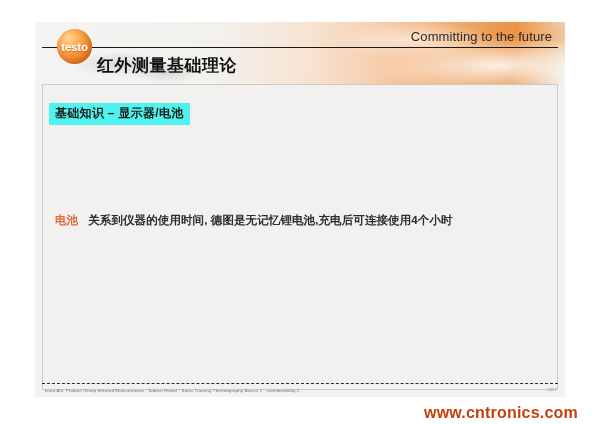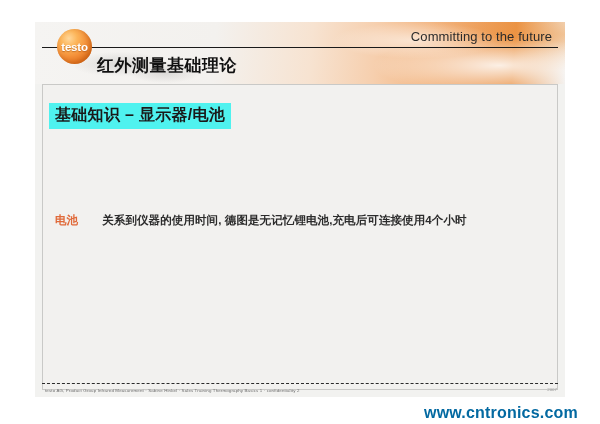--- a/index.html
+++ b/index.html
@@ -142,21 +142,21 @@
 
   .subtitle-wrap {
     position: absolute;
     left: 6px;
     top: 18px;
   }
   .subtitle {
     display: inline-block;
     background: #4ff2ef;
     color: #1a1a1a;
-    font-size: 16px;
+    font-size: 12px;
     font-weight: bold;
     padding: 2px 6px 3px 6px;
     letter-spacing: .3px;
   }
 
   .body-line {
     position: absolute;
     left: 12px;
     font-size: 11.5px;
     color: #333333;
@@ -201,21 +201,21 @@
     color: #9a9a9a;
   }
 
   
   .watermark {
     position: absolute;
     left: 424px;
     top: 404px;
     font-size: 16px;
     font-weight: bold;
-    color: #0369a1;
+    color: #c2410c;
     letter-spacing: .2px;
     white-space: nowrap;
   }
 </style>
 </head>
 <body>
 
 <div id="slide">
 
   <div class="header">
@@ -234,21 +234,21 @@
   </div>
 
   <div class="content">
 
     <div class="subtitle-wrap">
       <span class="subtitle">基础知识 – 显示器/电池</span>
     </div>
 
 
     <div class="body-line l2">
-      <span class="kw">电池</span><span class="bodytxt" style="margin-left:24px;">关系到仪器的使用时间, 德图是无记忆锂电池,充电后可连接使用4个小时</span>
+      <span class="kw">电池</span><span class="bodytxt" style="margin-left:10px;">关系到仪器的使用时间, 德图是无记忆锂电池,充电后可连接使用4个小时</span>
     </div>
 
   </div>
 
   <div class="dashline"></div>
   <div class="footer-text">testo AG, Product Group Infrared Measurement · Sabine Hinkel · Sales Training Thermography Basics 1 · confidentiality 2</div>
   <div class="footer-right">2007</div>
 
 </div>
 

